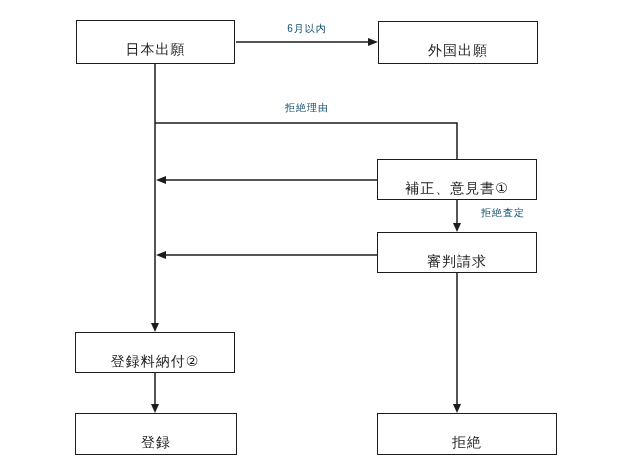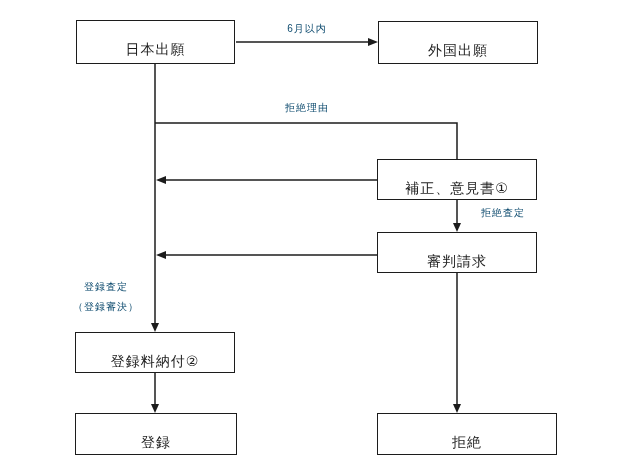--- a/index.html
+++ b/index.html
@@ -114,18 +114,14 @@
   <div class="node" id="node-rejection">
     <span>拒絶</span>
   </div>
 
   <div class="edge-label centered" id="label-six-months">6月以内</div>
 
   <div class="edge-label centered" id="label-refusal-reason">拒絶理由</div>
 
   <div class="edge-label" id="label-refusal-decision">拒絶査定</div>
 
-  <div class="edge-label centered" id="label-reg-decision">
-    <span>登録査定</span><br>
-    <span>（登録審決）</span>
-  </div>
 
 </div>
 
 </body></html>

